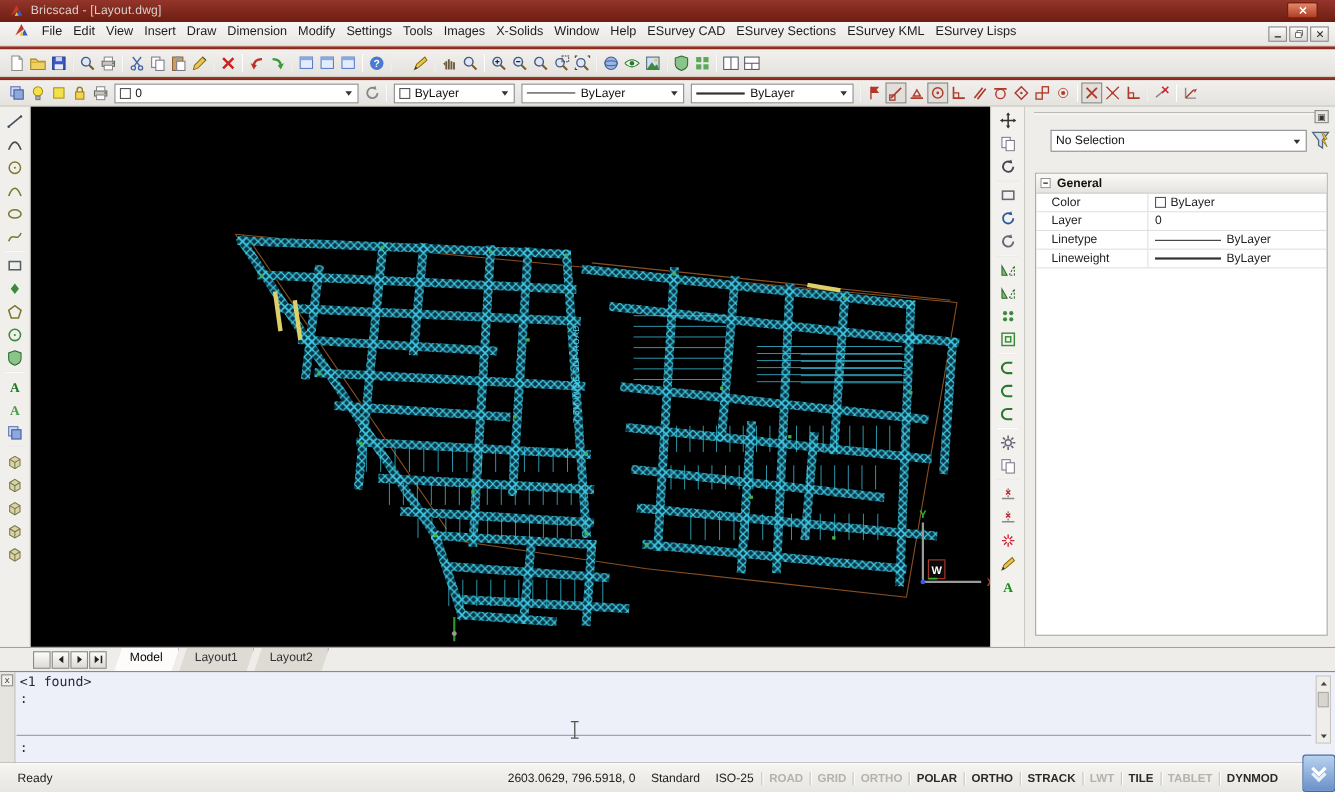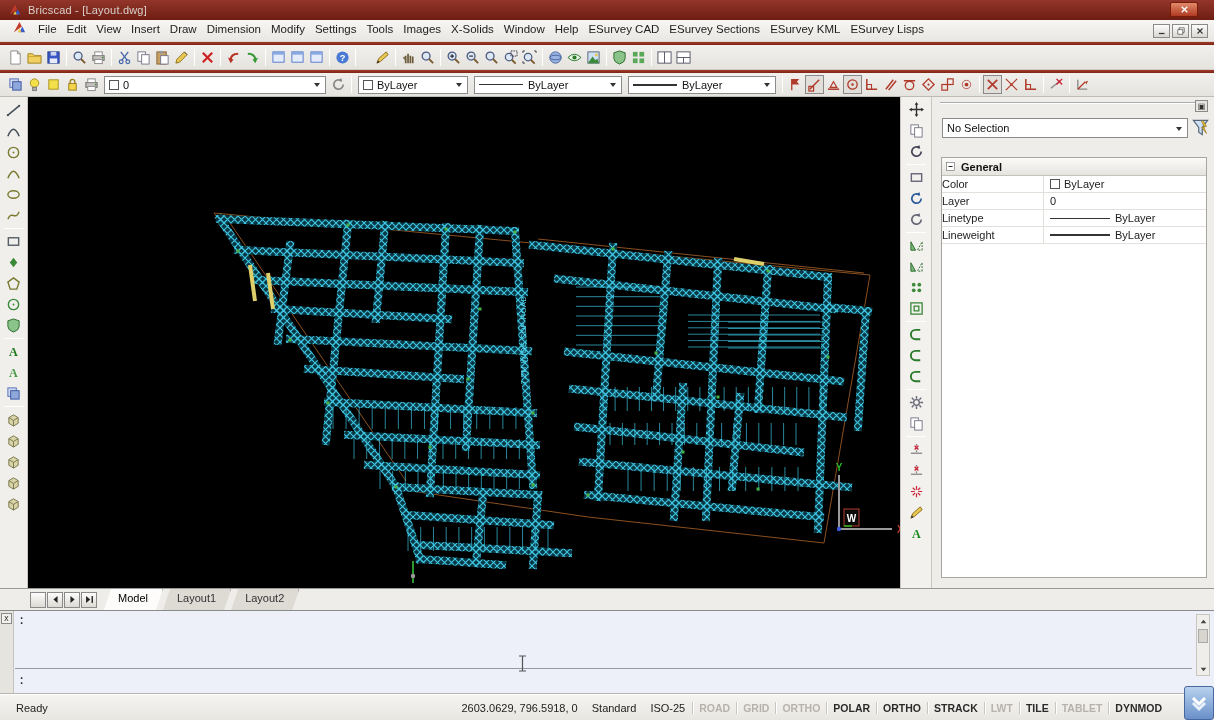--- a/index.html
+++ b/index.html
@@ -46,29 +46,29 @@
   .hsep{height:1px;width:20px;background:#c5c2bc;border-bottom:1px solid #fff;margin:2px 0;flex:0 0 auto}
   #canvas{width:872px;height:491px;background:#000;position:relative;flex:0 0 auto}
   #canvas svg{display:block}
   #righttb{width:32px;background:#f3f1ee;border-left:1px solid #c9c6c0;border-right:1px solid #c9c6c0;display:flex;flex-direction:column;align-items:center;padding-top:2px;overflow:hidden}
   #righttb .tbi{margin:1px 0}
 
   
   #propspanel{flex:1;background:#efede9;position:relative}
   .pp-grab{margin:5px 8px 0 8px;height:8px;border-top:2px groove #fff;position:relative}
   .pp-dock{position:absolute;right:-2px;top:-4px;width:13px;height:12px;border:1px solid #8a8a8a;background:#e8e6e1;display:flex;align-items:center;justify-content:center;font-size:8px;color:#333}
-  .pp-selrow{margin:8px 26px 0 10px;display:flex;align-items:flex-end;position:relative}
+  .pp-selrow{margin:8px 26px 0 23px;display:flex;align-items:flex-end;position:relative}
   .pp-selrow .combo{flex:1;height:20px;margin:0}
   .pp-qsel{position:absolute;right:-24px;top:0;width:21px;height:21px}
   .pp-qsel svg{width:19px;height:19px}
   .pp-grid{position:absolute;left:9px;right:7px;top:60px;bottom:10px;background:#fff;border:1px solid #a8a5a0}
   .pp-ghead{height:18px;background:linear-gradient(#fafaf8,#e6e4df);border-bottom:1px solid #c5c2bc;display:flex;align-items:center;padding-left:3px;font-weight:bold;color:#111}
   .pp-ghead svg{width:11px;height:11px;margin-right:5px}
   .prow{height:17px;display:flex;border-bottom:1px solid #e2e0db;font-size:11px;color:#222}
-  .plabel{width:102px;display:flex;align-items:center;border-right:1px solid #e2e0db}
+  .plabel{width:102px;padding-left:14px;display:flex;align-items:center;border-right:1px solid #e2e0db}
   .pval{flex:1;padding-left:6px;display:flex;align-items:center}
   .pval .ltline{width:60px}
 
   
   #tabrow{height:22px;background:#efede9;border-top:1px solid #999;display:flex;align-items:center;padding-left:30px}
   .tabnav{width:16px;height:16px;border:1px solid #8a8a8a;background:linear-gradient(#fcfcfb,#dddad4);margin-right:1px;display:flex;align-items:center;justify-content:center}
   .tabnav svg{width:11px;height:11px}
   #tabs{display:flex;margin-left:6px;height:100%}
   .tab{padding:3px 14px 0 14px;font-size:11px;color:#333;clip-path:polygon(7px 0,100% 0,calc(100% - 7px) 100%,0 100%);background:#dedbd5;border-right:1px solid #aaa;height:100%}
   .tab.active{background:#fdfcfb;font-weight:normal;color:#000}
@@ -1347,20 +1347,21 @@
         <span class="tab">Layout1</span>
         <span class="tab">Layout2</span>
       </span>
   </div>
 
   <div id="cmdpanel">
     <div class="cmd-strip">
       <span class="cmd-close">x</span>
     </div>
     <div class="cmd-text" id="cmd-history">
+        <div class="cline">&lt;1 found&gt;</div>
         <div class="cline">:</div>
       </div>
     <div class="cmd-div"></div>
     <div class="cmd-prompt">:</div>
     <svg class="cmd-caret" viewBox="0 0 9 17">
         <path d="M1 1h7M1 16h7M4.5 1v15" stroke="#555" fill="none" stroke-width="1.2"></path>
       </svg>
     <div class="cmd-scroll">
       <span class="sarr" style="top:0">
           <svg>

